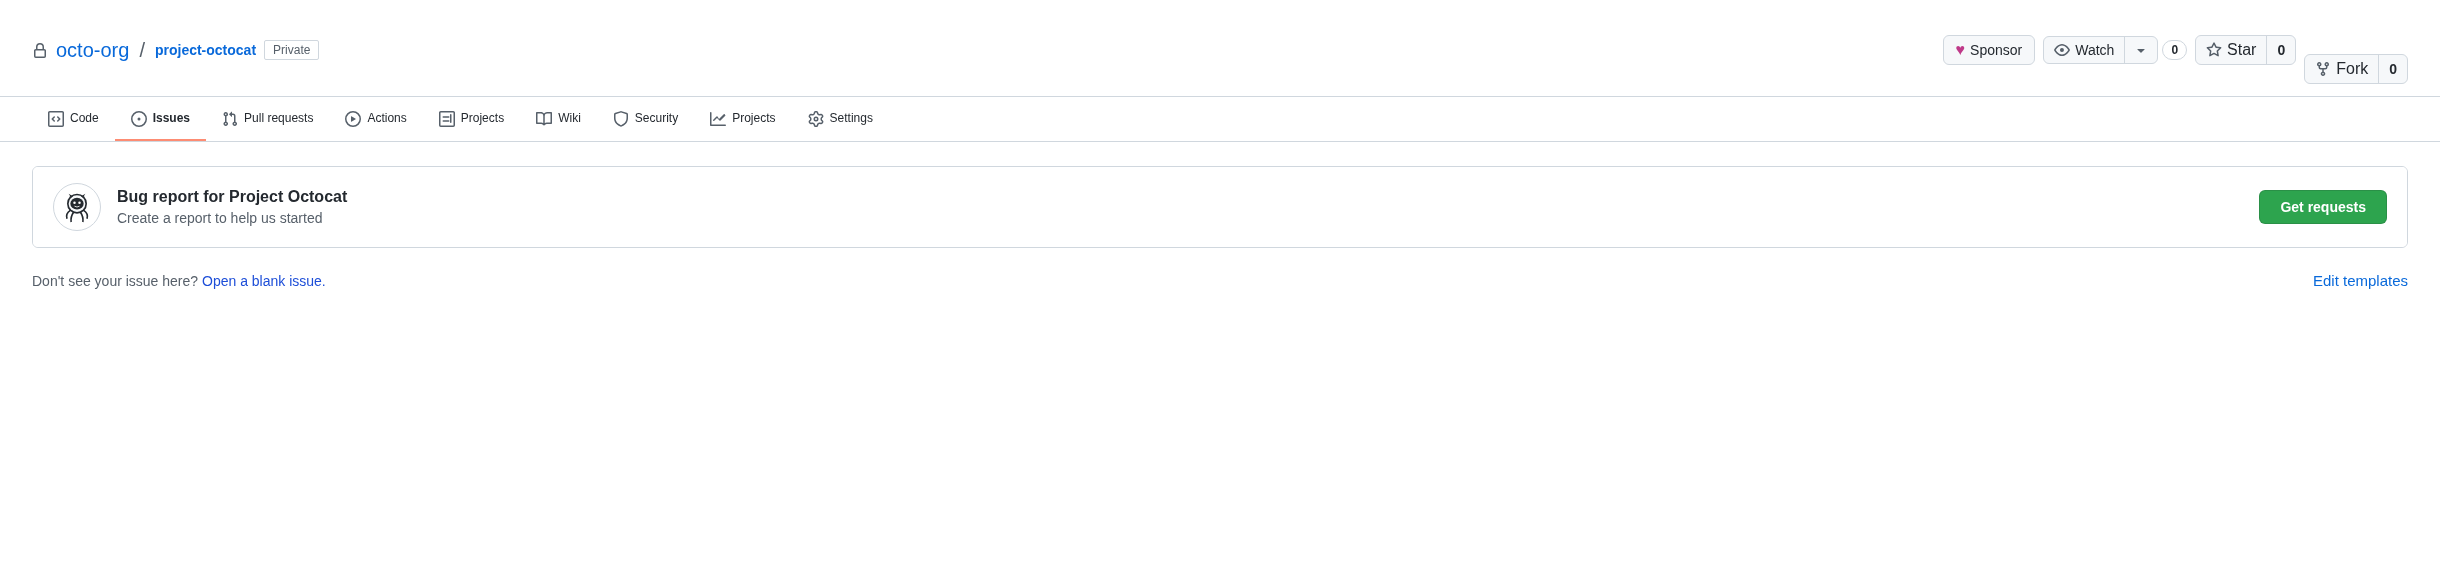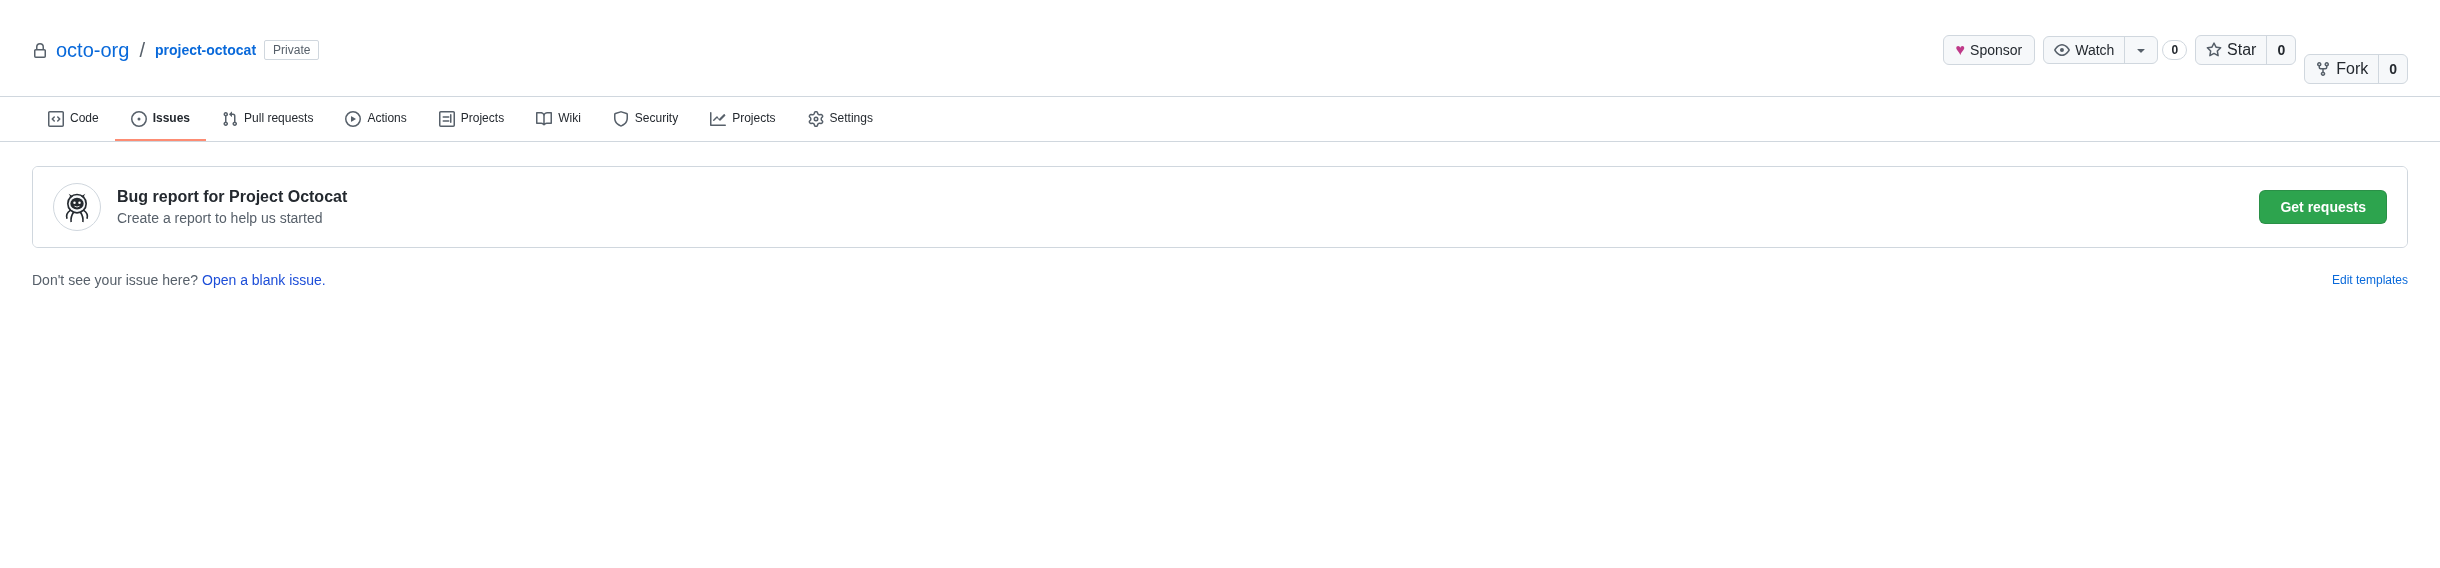--- a/index.html
+++ b/index.html
@@ -262,21 +262,21 @@
     }
     .footer-left {
       font-size: 14px;
       color: #57606a;
     }
     .footer-left a {
       color: #1d4ed8;
       text-decoration: none;
     }
     .edit-templates-link {
-      font-size: 12px;
+      font-size: 15px;
       color: #0969da;
       text-decoration: none;
       cursor: pointer;
     }
 
     
     .icon-svg {
       display: inline-block;
       vertical-align: middle;
       fill: currentColor;

